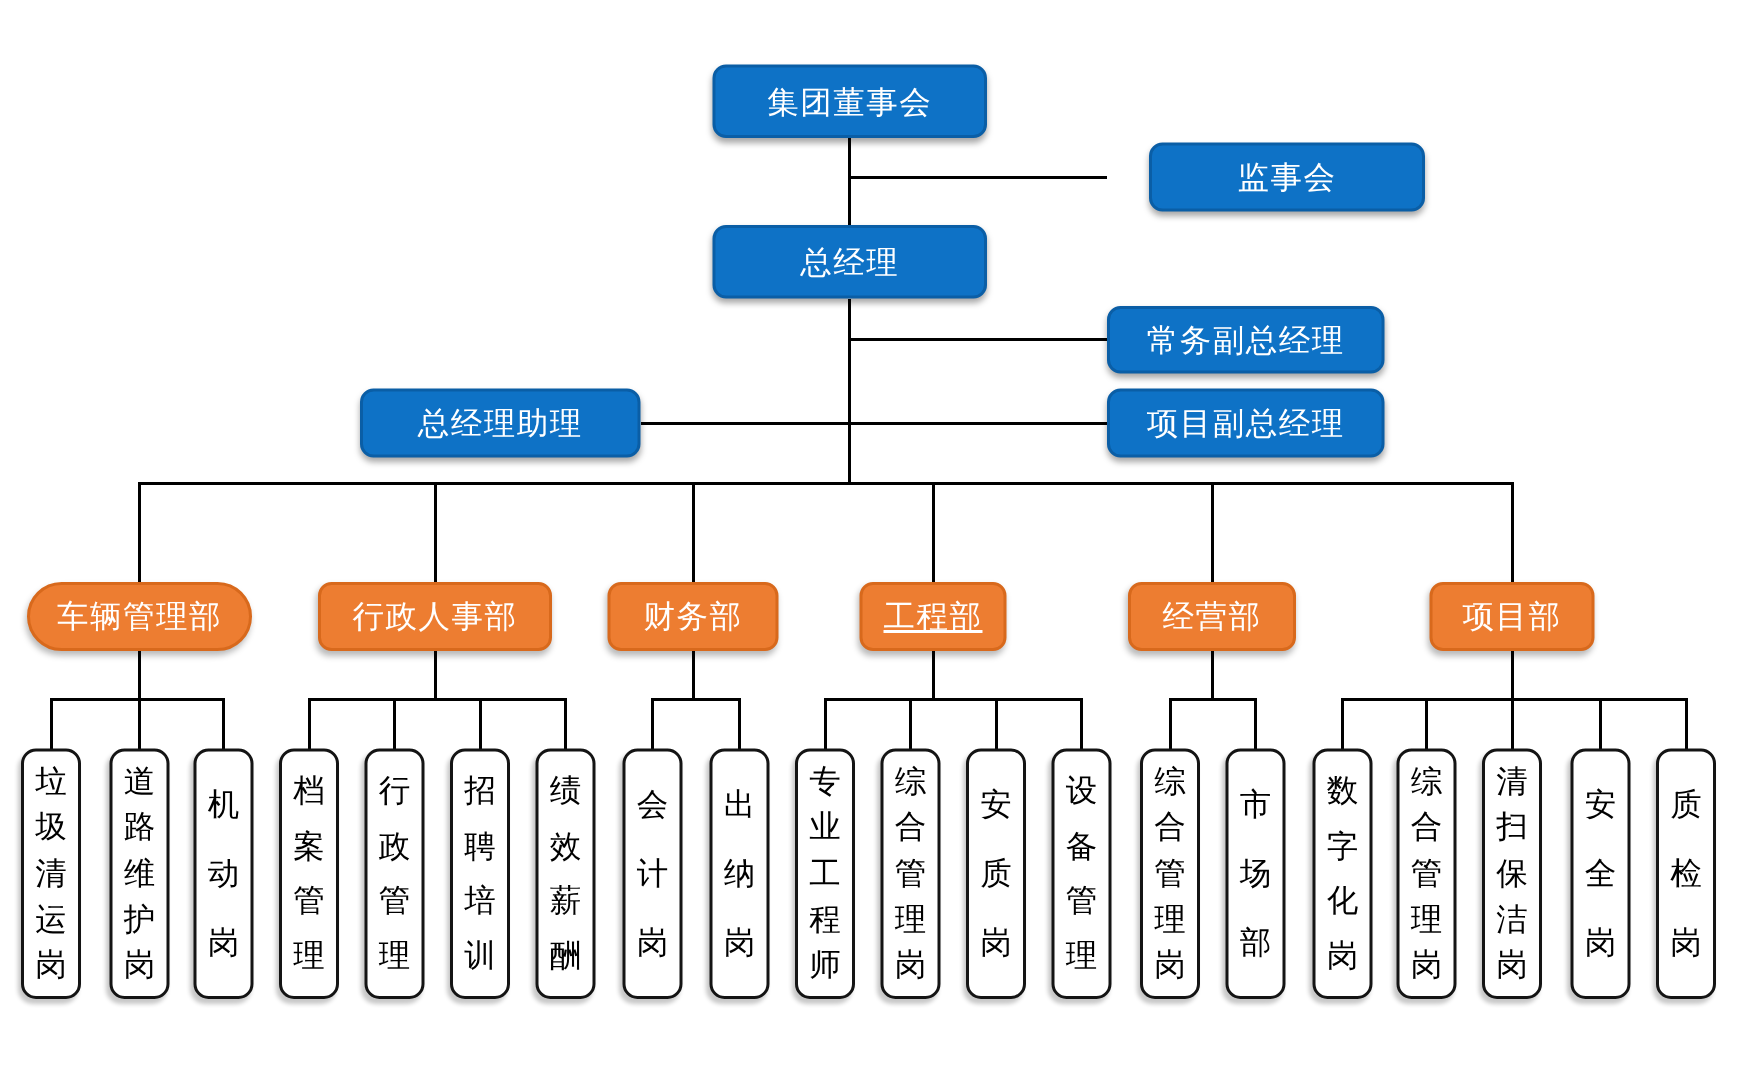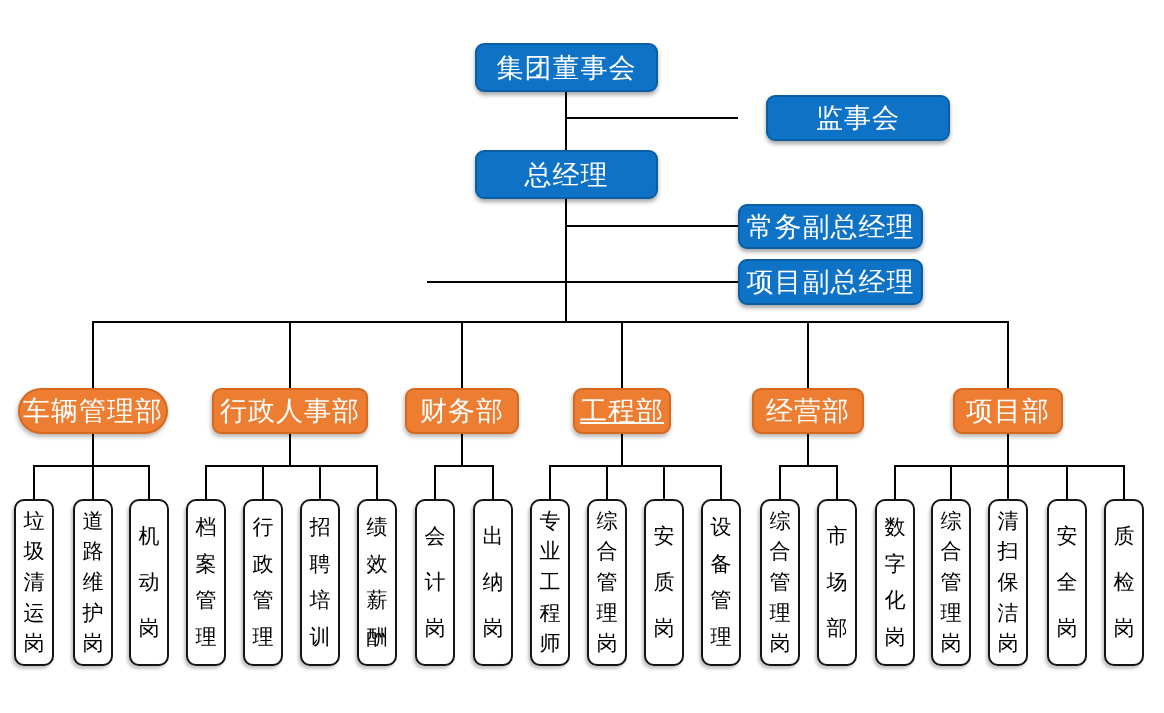--- a/index.html
+++ b/index.html
@@ -10,21 +10,21 @@
     font-family:"DejaVu Sans","Liberation Sans",sans-serif;
     overflow:hidden;
   }
   .connectors{position:absolute;left:0;top:0;width:1164px;height:713px;}
   .connectors line{stroke:#000000;stroke-width:2;}
   .node{
     position:absolute;
     box-sizing:border-box;
     display:flex;align-items:center;justify-content:center;
     color:#ffffff;
-    font-size:27px;
+    font-size:21px;
     letter-spacing:1px;
     border-radius:9px;
     z-index:2;
     white-space:nowrap;
   }
   .blue{
     background:#0e72c6;
     border:2px solid #0a5ea6;
     box-shadow:0 3px 4px rgba(0,0,0,0.35);
   }
@@ -107,20 +107,21 @@
     <line x1="951" y1="465" x2="951" y2="499"></line>
     <line x1="1008" y1="465" x2="1008" y2="499"></line>
     <line x1="1067" y1="465" x2="1067" y2="499"></line>
     <line x1="1124" y1="465" x2="1124" y2="499"></line>
   </svg>
 
   <div class="node blue" style="left:475px;top:43px;width:183px;height:49px;">集团董事会</div>
   <div class="node blue" style="left:738px;top:95px;width:184px;height:46px;margin-left:28px;">监事会</div>
   <div class="node blue" style="left:475px;top:150px;width:183px;height:49px;">总经理</div>
   <div class="node blue" style="left:738px;top:204px;width:185px;height:45px;">常务副总经理</div>
+  <div class="node blue" style="left:240px;top:259px;width:187px;height:46px;">总经理助理</div>
   <div class="node blue" style="left:738px;top:259px;width:185px;height:46px;">项目副总经理</div>
 
   <div class="node orange" style="left:18px;top:388px;width:150px;height:46px;border-radius:23px;">车辆管理部</div>
   <div class="node orange" style="left:212px;top:388px;width:156px;height:46px;">行政人事部</div>
   <div class="node orange" style="left:405px;top:388px;width:114px;height:46px;">财务部</div>
   <div class="node orange" style="left:573px;top:388px;width:98px;height:46px;text-decoration:underline;">工程部</div>
   <div class="node orange" style="left:752px;top:388px;width:112px;height:46px;">经营部</div>
   <div class="node orange" style="left:953px;top:388px;width:110px;height:46px;">项目部</div>
 
   <div class="post" style="left:14px;">

